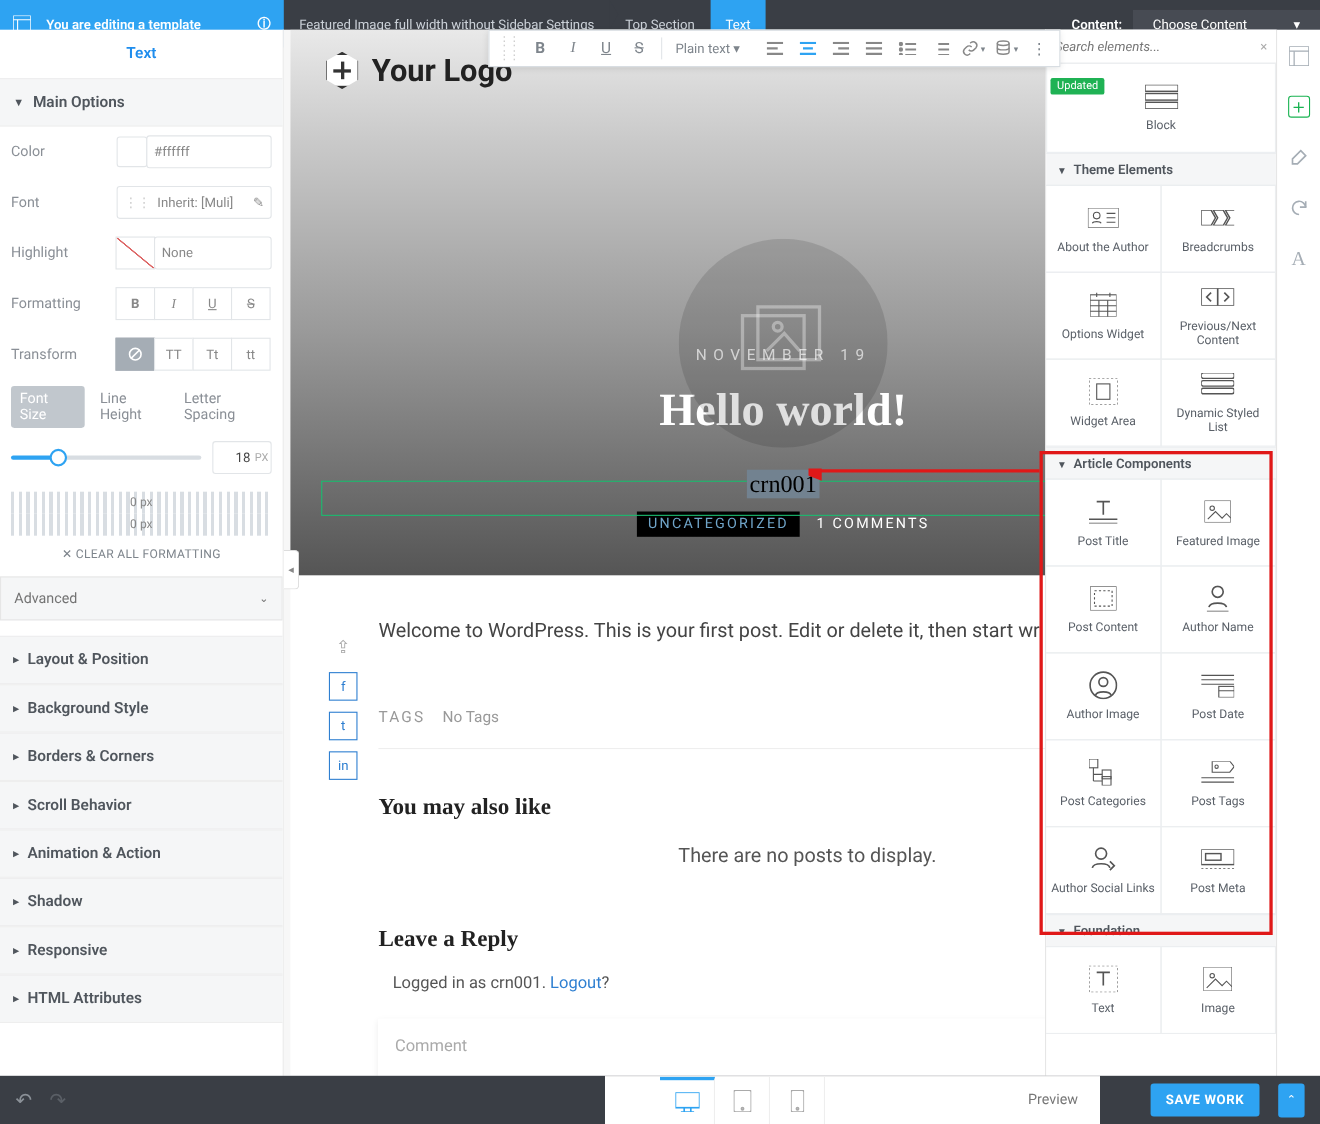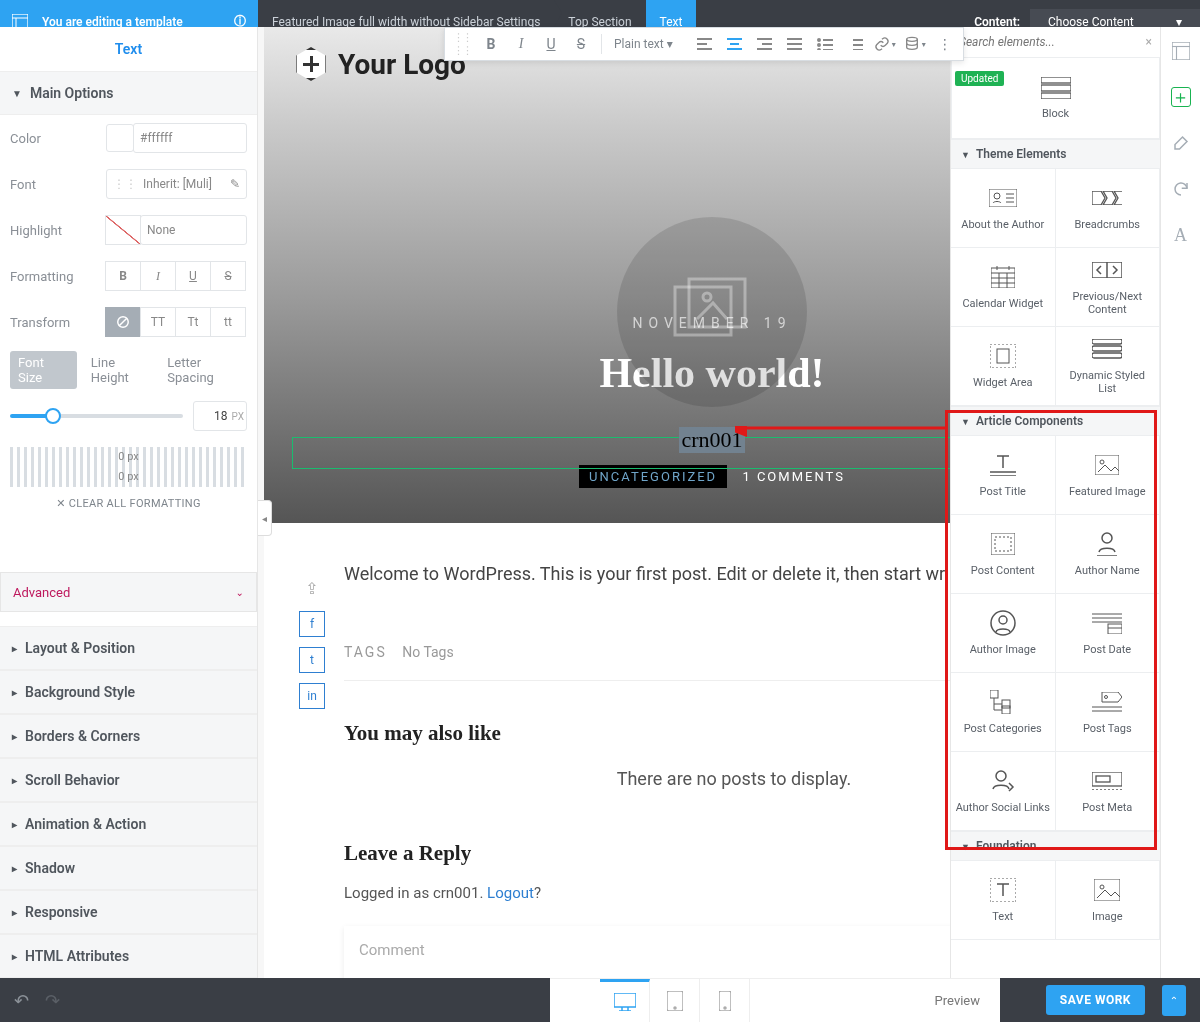--- a/index.html
+++ b/index.html
@@ -37,21 +37,21 @@
 .tabs3 .t { color:#8a8f96; cursor:pointer; }
 .tabs3 .t.active { background:#c1c7cd; color:#fff; padding:4px 8px; border-radius:3px; margin:-4px 0;}
 .slider-row { padding: 6px 10px 16px; display:flex; align-items:center; gap:10px; }
 .slider-track { flex:1; height:4px; background:linear-gradient(to right,#2ea3f2 25%, #d8dde2 25%); position:relative; border-radius:2px;}
 .slider-thumb { position:absolute; left:25%; top:-6px; width:16px; height:16px; background:#fff; border:2px solid #2ea3f2; border-radius:50%; transform:translateX(-50%);}
 .slider-num { width:54px; border:1px solid #e2e5e8; border-radius:3px; height:30px; display:flex; align-items:center; justify-content:flex-end; padding:0 2px; color:#444; font-size:12px;}
 .slider-num .u { color:#aaa; margin-left:4px; font-size:10px;}
 .hatch-row { height:20px; background: repeating-linear-gradient(90deg,#d8dde2 0,#d8dde2 3px,#fff 3px,#fff 7px); margin: 0 10px; position:relative; text-align:center; font-size:11px; color:#888; line-height:20px;}
 .line-spacing-box { background:#eef0f2; text-align:center; color:#7e858c; font-size:13px; padding:4px 0; margin: 0 10px;}
 .clear-fmt { text-align:center; color:#7e858c; font-size:11px; padding:10px 0 14px; letter-spacing:0.3px; }
-.adv { display:flex; align-items:center; justify-content:space-between; padding:0 12px; height:40px; background:#f5f6f7; border:1px solid #e6e6e6; color:#be185d; font-size:13px;margin-top:48px;}
+.adv { display:flex; align-items:center; justify-content:space-between; padding:0 12px; height:40px; background:#f5f6f7; border:1px solid #e6e6e6; color:#737373; font-size:13px;}
 
 
 .float-toolbar { position:absolute; left:444px; top:27px; background:#fff; border:1px solid #d8dde2; height:34px; display:flex; align-items:center; padding:0 4px; gap:2px; box-shadow:0 2px 6px rgba(0,0,0,0.1); z-index:50; }
 .float-toolbar .tb { width:28px; height:28px; display:flex; align-items:center; justify-content:center; color:#7e858c; font-size:14px; }
 .float-toolbar .tb.active { color:#2ea3f2; }
 .float-toolbar .sel { font-size:12px; color:#7e858c; padding:0 16px 0 6px;text-align:right;}
 .float-toolbar .grip { color:#ccc; letter-spacing:-2px; font-size:11px; padding:0 4px;}
 
 
 .canvas { position:absolute; left:258px; right:40px; top:27px; bottom:44px; background:#f7f7f7; overflow:hidden;}
@@ -75,21 +75,21 @@
 .article-box-hl { position:absolute; z-index:60; border:3px solid #e01818; }
 .post-body { padding: 40px 36px 0 80px; color:#444; font-size:18px; }
 .share-col { position:absolute; left:20px; top:548px; width:56px; display:flex; flex-direction:column; align-items:center; gap:10px;}
 .share-col .sh { width:26px; height:26px; border:1px solid #2e7fd1; color:#2e7fd1; font-size:12px; display:flex; align-items:center; justify-content:center;}
 .share-col .sh.g { border:none; color:#aaa; font-size:16px;}
 .tags-row { color:#999; font-size:14px; letter-spacing:2px; margin-top:60px; padding-bottom: 20px; border-bottom:1px solid #eee;}
 .tags-row .nt { letter-spacing:0; margin-left:10px; color:#999;}
 .h3s { font-family: Georgia, serif; font-size:21px; color:#222; margin-top:40px; font-weight:700;}
 .noposts { text-align:center; color:#555; margin-top:22px; font-size:18px;}
 .reply { margin-top:52px;}
-.logged { font-size:15px; color:#555; margin-top:18px;}
+.logged { font-size:15px; color:#555; margin-top:18px;margin-left:13px;}
 .logged a { color:#2e7fd1; text-decoration:none;}
 .cmt-input { width:100%; height:60px; margin-top:24px; border:1px solid #fff; box-shadow:0 2px 6px rgba(0,0,0,0.08); padding:14px; font-size:15px; color:#aaa;}
 
 
 .elements-panel { position:absolute; right:40px; top:27px; bottom:44px; width:210px; background:#fff; border-left:1px solid #e6e6e6; overflow:hidden; font-size:12px; color:#666;}
 .search-row { display:flex; align-items:center; padding:8px; border-bottom:1px solid #eee; }
 .search-row input { border:none; outline:none; flex:1; font-size:12px; font-style:italic; color:#999;}
 .updated-badge { position:absolute; left:4px; top:44px; background:#1fb254; color:#fff; font-size:10px; padding:2px 6px; border-radius:2px; z-index:3;}
 .el-group-h { background:#f5f6f7; padding:7px 10px; font-weight:600; color:#50565d; border-top:1px solid #eceef0; border-bottom:1px solid #eceef0;}
 .el-group-h .chev { font-size:9px; margin-right:6px;}
@@ -447,21 +447,21 @@
             <rect x="0" y="2" width="24" height="20"></rect>
             <line x1="0" y1="7" x2="24" y2="7"></line>
             <line x1="6" y1="0" x2="6" y2="4"></line>
             <line x1="18" y1="0" x2="18" y2="4"></line>
             <line x1="0" y1="12" x2="24" y2="12"></line>
             <line x1="0" y1="17" x2="24" y2="17"></line>
             <line x1="8" y1="7" x2="8" y2="22"></line>
             <line x1="16" y1="7" x2="16" y2="22"></line>
           </svg>
         </span>
-        <span>Calendar Widget</span>
+        <span>Options Widget</span>
       </div>
     <div class="el-cell">
         <span class="ico">
           <svg width="30" height="16" stroke="#555" fill="none" stroke-width="1.5">
             <rect x="0" y="0" width="30" height="16"></rect>
             <line x1="15" y1="0" x2="15" y2="16"></line>
             <polyline points="9,4 5,8 9,12"></polyline>
             <polyline points="21,4 25,8 21,12"></polyline>
           </svg>
         </span>

